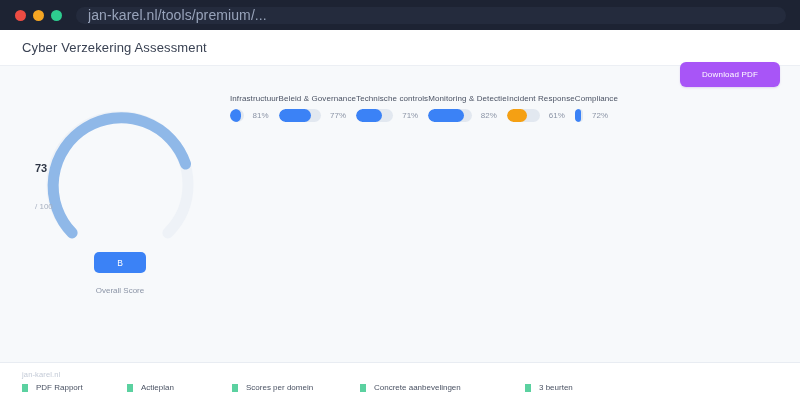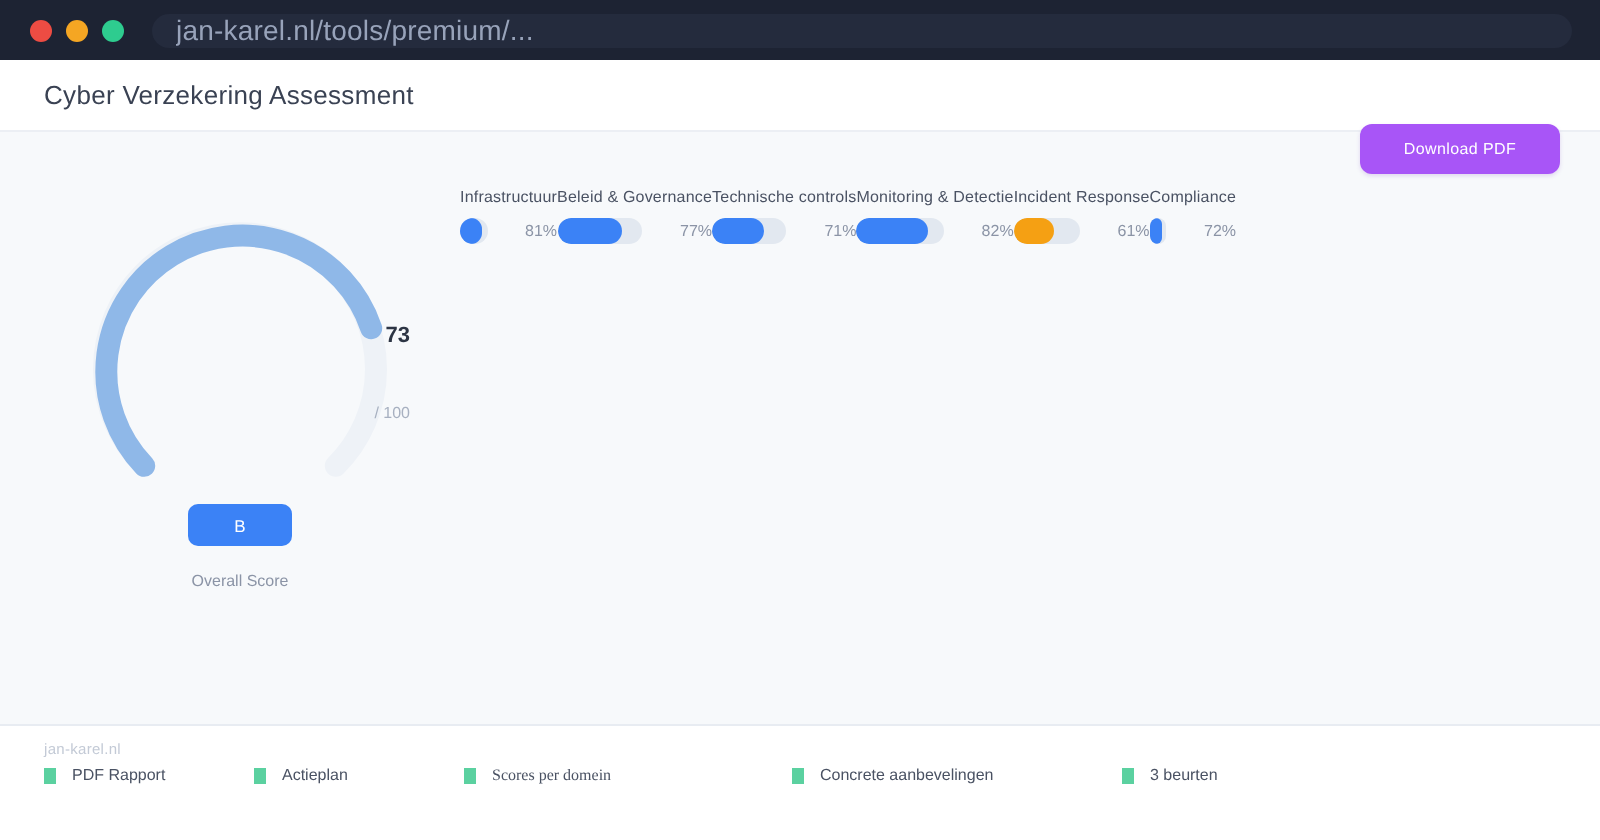--- a/index.html
+++ b/index.html
@@ -90,21 +90,21 @@
     width: 200px;
     flex: 0 0 200px;
     display: flex; flex-direction: column;
     align-items: center;
     padding-top: 8px;
   }
   .gaugewrap { position: relative; width: 170px; height: 170px; }
   .gaugewrap svg { display:block; width: 170px; height: 170px; }
   .gaugecenter {
     position: absolute; left: 0; right: 0; top: 0; bottom: 0;
-    display: flex; flex-direction: column; align-items: flex-end;
+    display: flex; flex-direction: column; align-items: flex-start;
     justify-content: flex-start;
     padding-top: 62px;
     pointer-events: none;
   }
   .gaugescore { font-size: 11px; color: #2d3544; font-weight: bold; }
   .gaugemax { font-size: 8px; color: #a7b0c0; margin-top: 28px; }
   .gradebadge {
     margin-top: -18px;
     background: #3b82f6;
     color: #ffffff;
@@ -141,42 +141,41 @@
   .fill {
     height: 100%;
     border-radius: 7px;
     background: #3b82f6;
   }
   .fill.warn { background: #f5a013; }
   .barpct {
     width: 26px;
     font-size: 8px;
     color: #8b94a6;
-    text-align: right;
     flex: 0 0 26px;
   }
 
   
   .footer {
     flex: 0 0 58px;
     border-top: 1px solid #e8ecf2;
     background: #ffffff;
     padding: 7px 20px 0 22px;
   }
   .footerbrand {
     font-size: 7.5px;
     color: #c3cad6;
     margin-bottom: 4px;
     letter-spacing: .15px;
   }
   .footeritems { display: flex; align-items: center; }
   .fitem { display: flex; align-items: center; gap: 8px; }
   .fitem:nth-child(1) { width: 105px; }
   .fitem:nth-child(2) { width: 105px; }
-  .fitem:nth-child(3) { width: 164px; font-family: Liberation Serif, serif; }
+  .fitem:nth-child(3) { width: 128px; }
   .fitem:nth-child(4) { width: 165px; }
   .check {
     width: 6px; height: 8px;
     background: #3ec98f;
     display: inline-block;
     opacity: .85;
     flex: 0 0 6px;
   }
   .ftext { font-size: 8px; color: #4a5263; white-space: nowrap; }
 </style>

